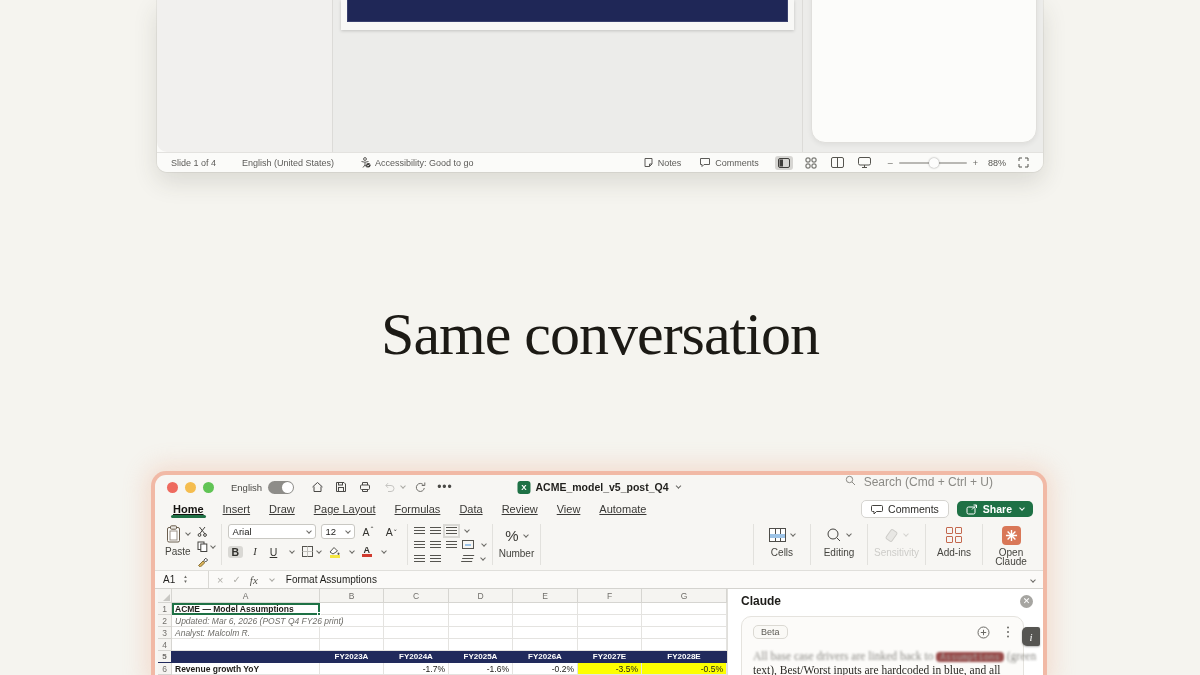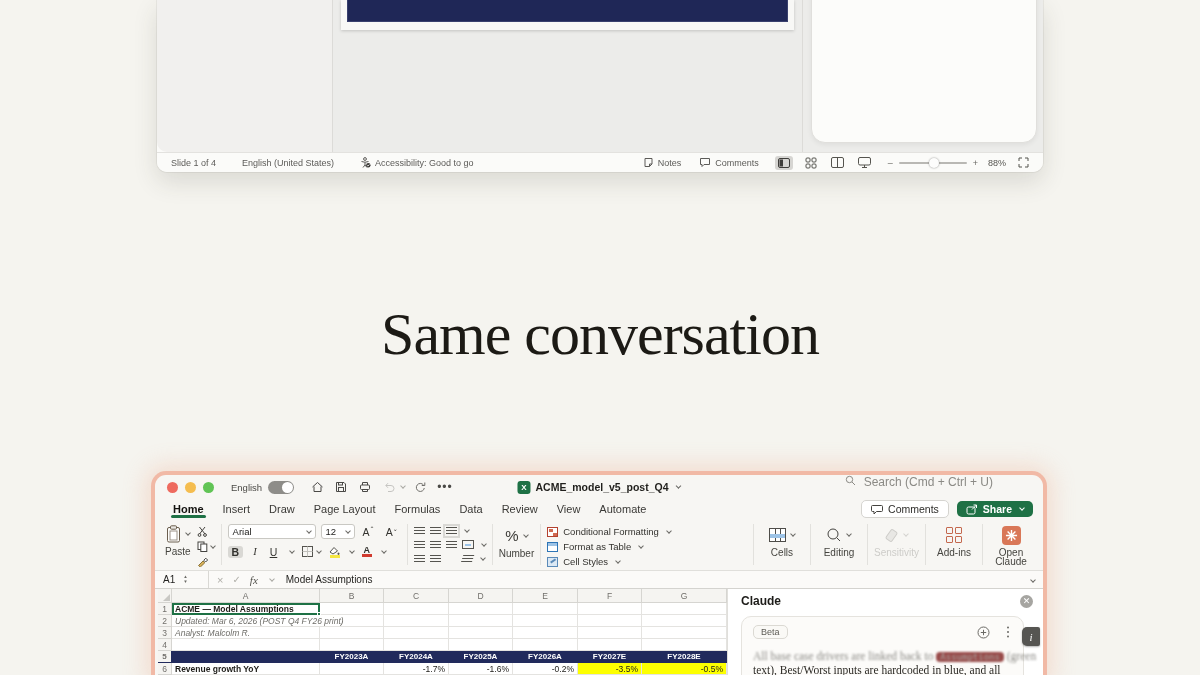--- a/index.html
+++ b/index.html
@@ -63,21 +63,21 @@
   .tb-dots { letter-spacing:1px; font-size:12px; color:#4a4946; margin-left:8px; }
   .xl-title { position:absolute; left:50%; top:0; height:24px; transform:translateX(-50%);
               display:flex; align-items:center; gap:5px; font-size:10.5px; font-weight:bold; color:#201f1c; white-space:nowrap; }
   .xl-appic { width:13px; height:13px; background:#1e7145; border-radius:3px; color:#fff;
               font-size:8px; font-weight:bold; display:flex; align-items:center; justify-content:center; }
   .xl-search { position:absolute; right:50px; top:0; height:24px; display:flex; align-items:flex-start; gap:8px;
                font-size:12px; color:#8b8a85; }
 
   .xl-menurow { position:absolute; left:0; right:0; top:24px; height:19px; display:flex; align-items:center;
                 padding:0 18px; gap:19px; font-size:11px; color:#3a3936; }
-  .xl-tab { position:relative; height:19px; display:flex; align-items:center; cursor:default; white-space:nowrap; }
+  .xl-tab { position:relative; height:19px; display:flex; align-items:center; cursor:default; white-space:nowrap;text-decoration:underline; }
   .xl-tab.active { font-weight:bold; color:#141310; }
   .xl-tab.active::after { content:""; position:absolute; left:-2px; right:-2px; bottom:0; height:3px;
                           background:#1e7145; border-radius:2px; }
   .menurow-right { position:absolute; right:10px; top:1px; display:flex; align-items:center; gap:8px; }
   .btn-comments { display:flex; align-items:center; gap:5px; background:#fff; border:1px solid #d5d4d0;
                   border-radius:5px; padding:2px 9px; font-size:10.5px; color:#2e2d2a; }
   .btn-share { display:flex; align-items:center; gap:5px; background:#1f7145; border-radius:5px;
                padding:2px 9px; font-size:10.5px; color:#fff; font-weight:bold; }
 
   .xl-ribbon { position:absolute; left:0; right:0; top:43px; height:52px; display:flex; align-items:stretch;
@@ -481,37 +481,20 @@
       <div class="grp grp-num">
         <span class="bigic">
               <span class="pct">%</span>
               <span class="chv"></span>
             </span>
         <span class="grp-label">Number</span>
       </div>
 
       <div class="vsep"></div>
 
-      <div class="grp grp-styles">
-        <span class="strow">
-          <span class="ic-cf"></span>
-          <span>Conditional Formatting</span>
-          <span class="chv"></span>
-        </span>
-        <span class="strow">
-          <span class="ic-ft"></span>
-          <span>Format as Table</span>
-          <span class="chv"></span>
-        </span>
-        <span class="strow">
-          <span class="ic-cs"></span>
-          <span>Cell Styles</span>
-          <span class="chv"></span>
-        </span>
-      </div>
 
       <div style="flex:1"></div>
       <div class="vsep"></div>
 
       <div class="grp grp-cells">
         <span class="bigic">
               <span class="ic-cells"></span>
               <span class="chv"></span>
             </span>
         <span class="grp-label">Cells</span>
@@ -569,21 +552,21 @@
               <span>▲</span>
               <span>▼</span>
             </span>
       </span>
       <span class="fbar-ics">
         <span style="font-size:11px">×</span>
         <span style="font-size:10px">✓</span>
         <span class="fx">fx</span>
         <span class="chv dim"></span>
       </span>
-      <span class="fbar-val">Model Assumptions</span>
+      <span class="fbar-val">Format Assumptions</span>
       <span class="chv fbar-chv"></span>
     </div>
 
     <div class="xl-sheet">
       <div class="shrow hdr">
         <div class="sc w0">
               <span class="corner-tri"></span>
             </div>
         <div class="sc w1">A</div>
         <div class="sc w2">B</div>

